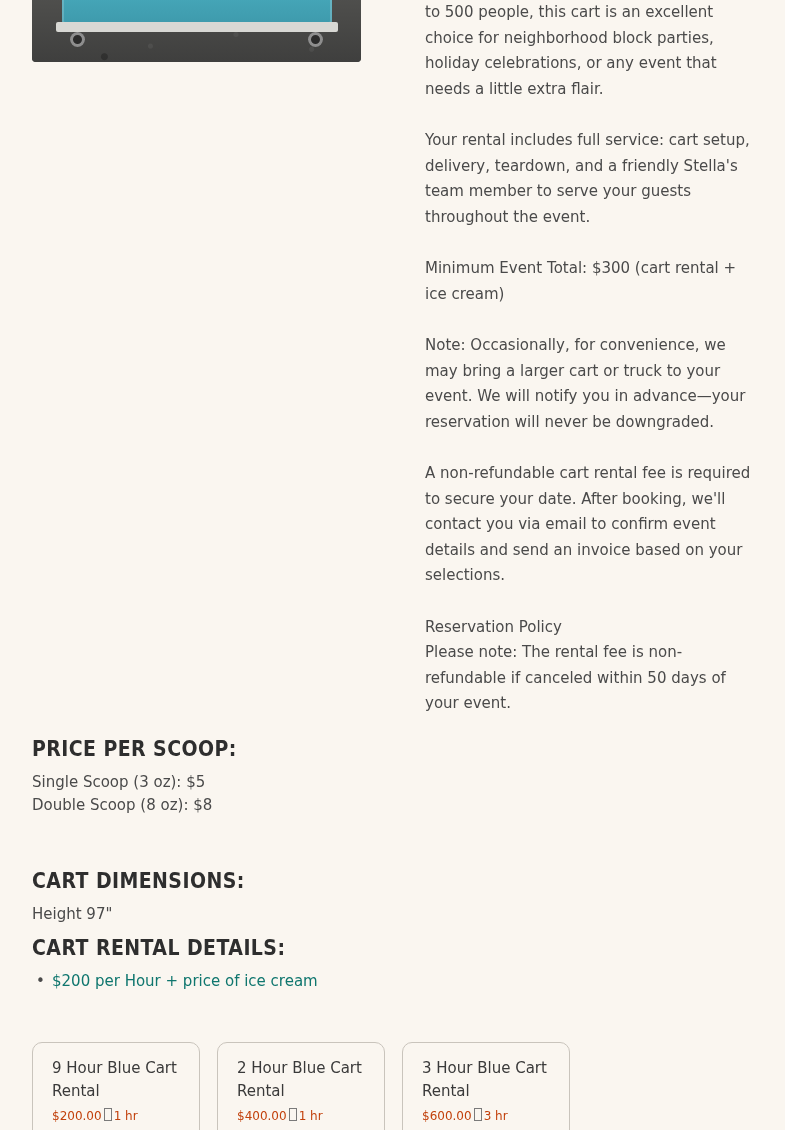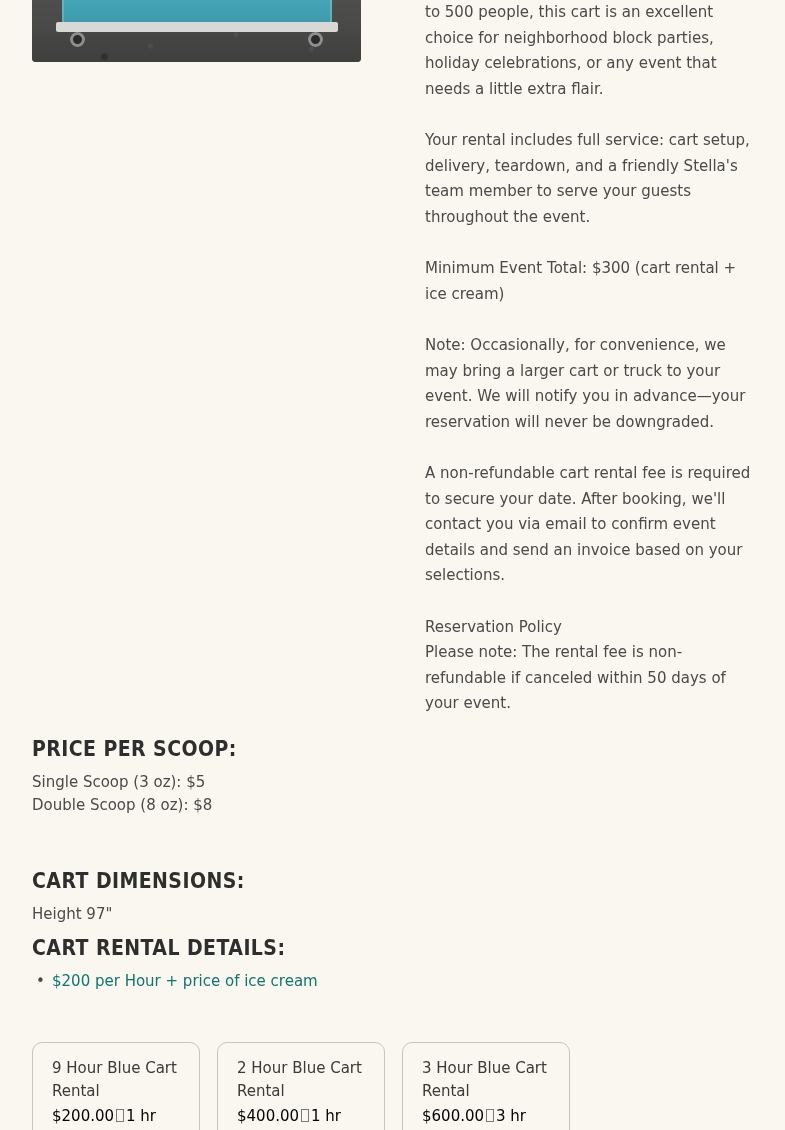--- a/index.html
+++ b/index.html
@@ -166,23 +166,23 @@
     box-sizing: border-box;
     height: 120px;
   }
   .card-title {
     font-size: 15px;
     line-height: 23px;
     color: #3a3a3a;
     margin-bottom: 2px;
   }
   .card-price {
-    font-size: 15px;
+    font-size: 12px;
     line-height: 23px;
-    color: #000000;
+    color: #c2410c;
   }
   .card-price .sep {
     display: inline-block;
     width: 6px;
     height: 11px;
     border: 1px solid #7a7a7a;
     margin: 0 2px -1px 2px;
     vertical-align: baseline;
   }
 </style>

